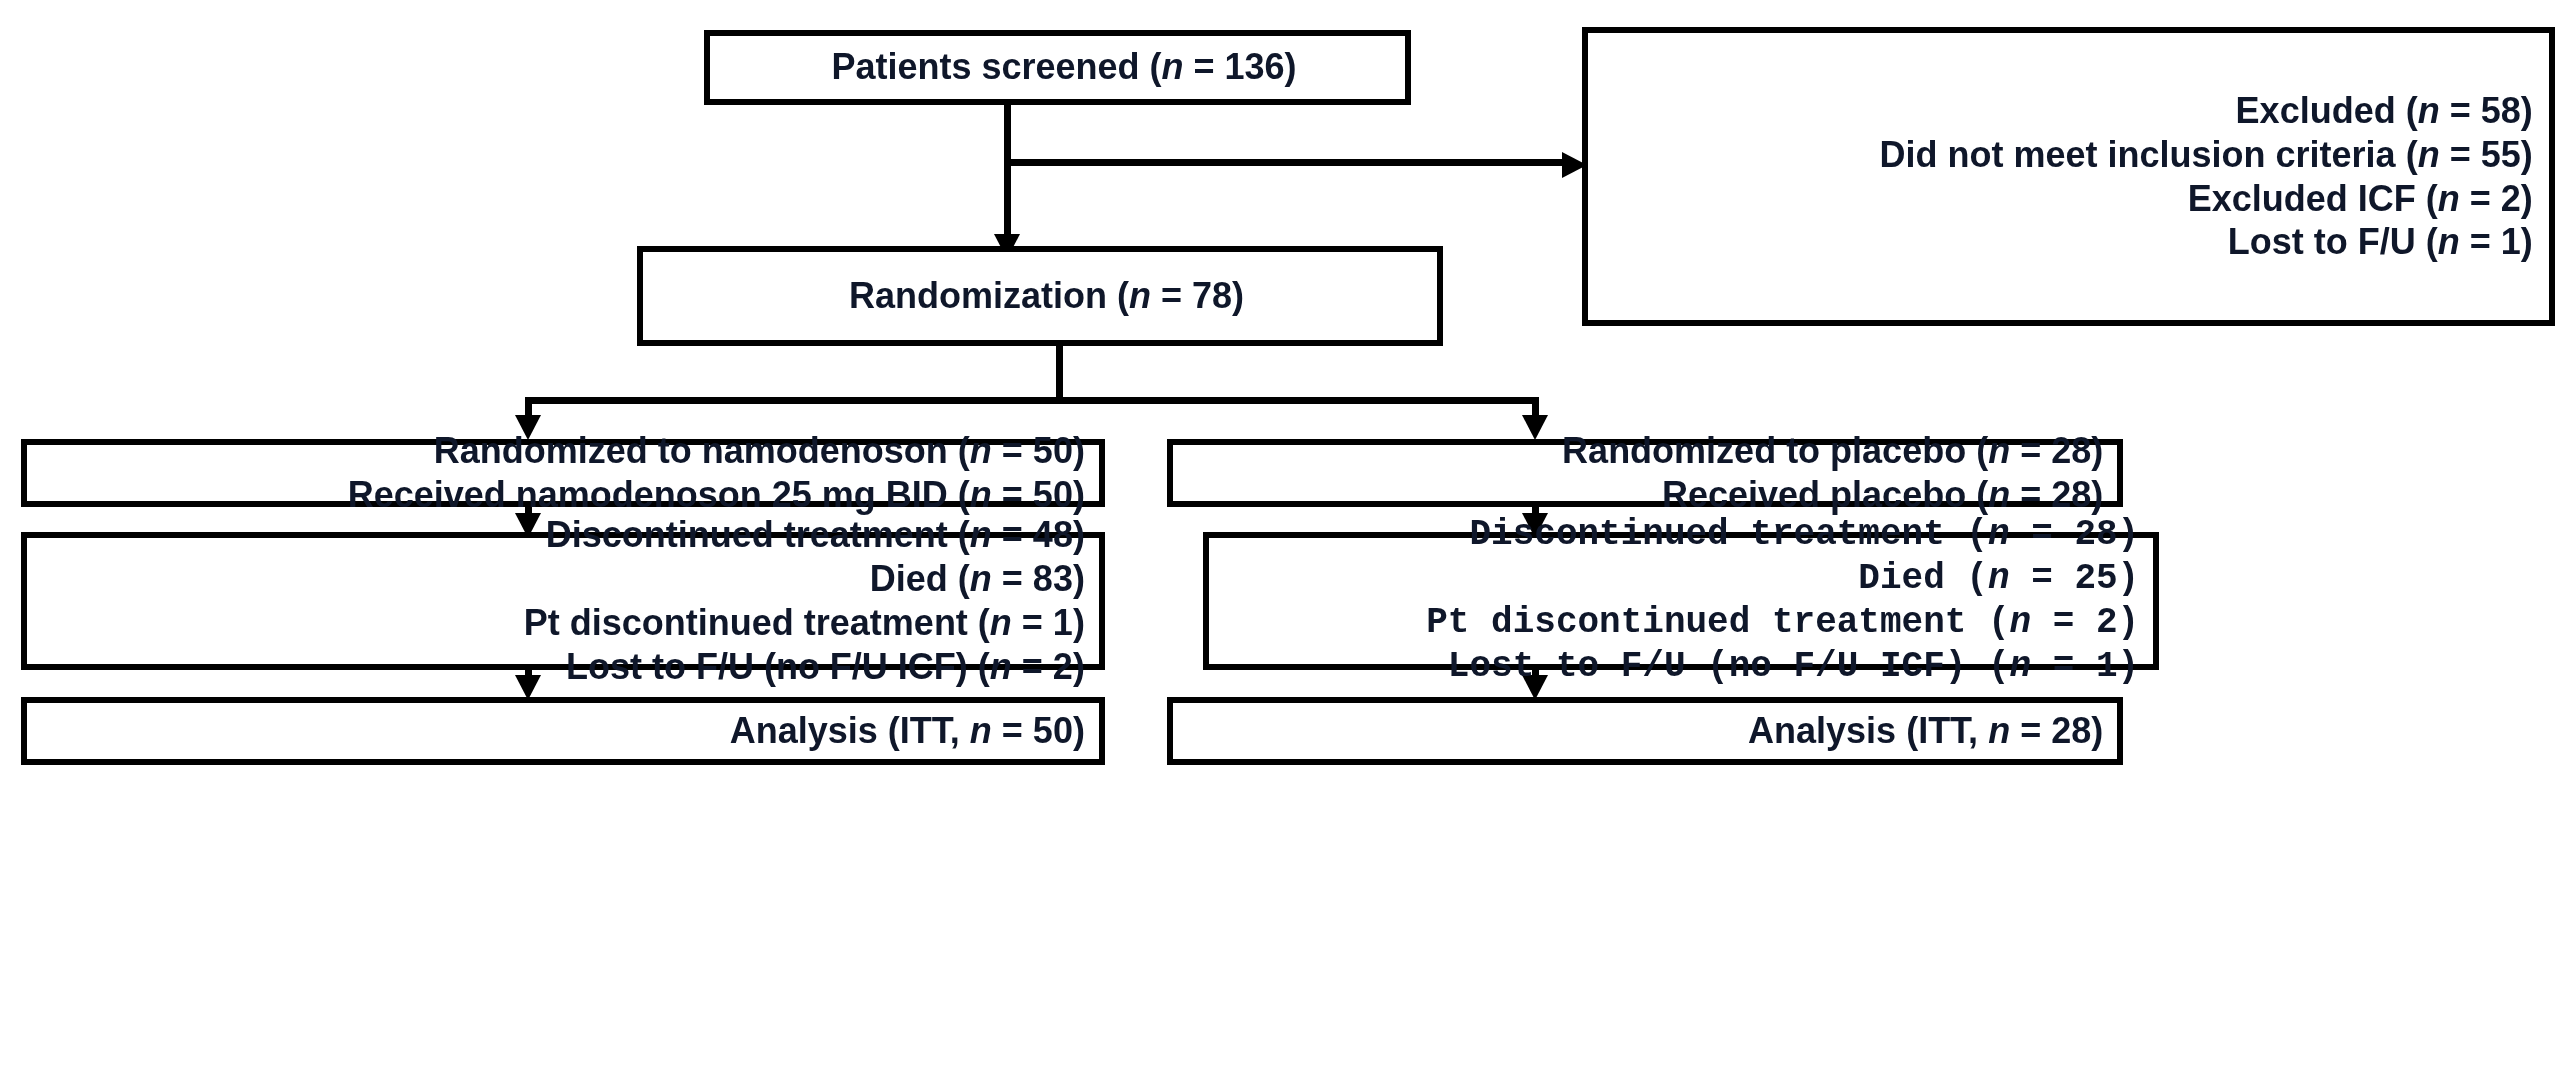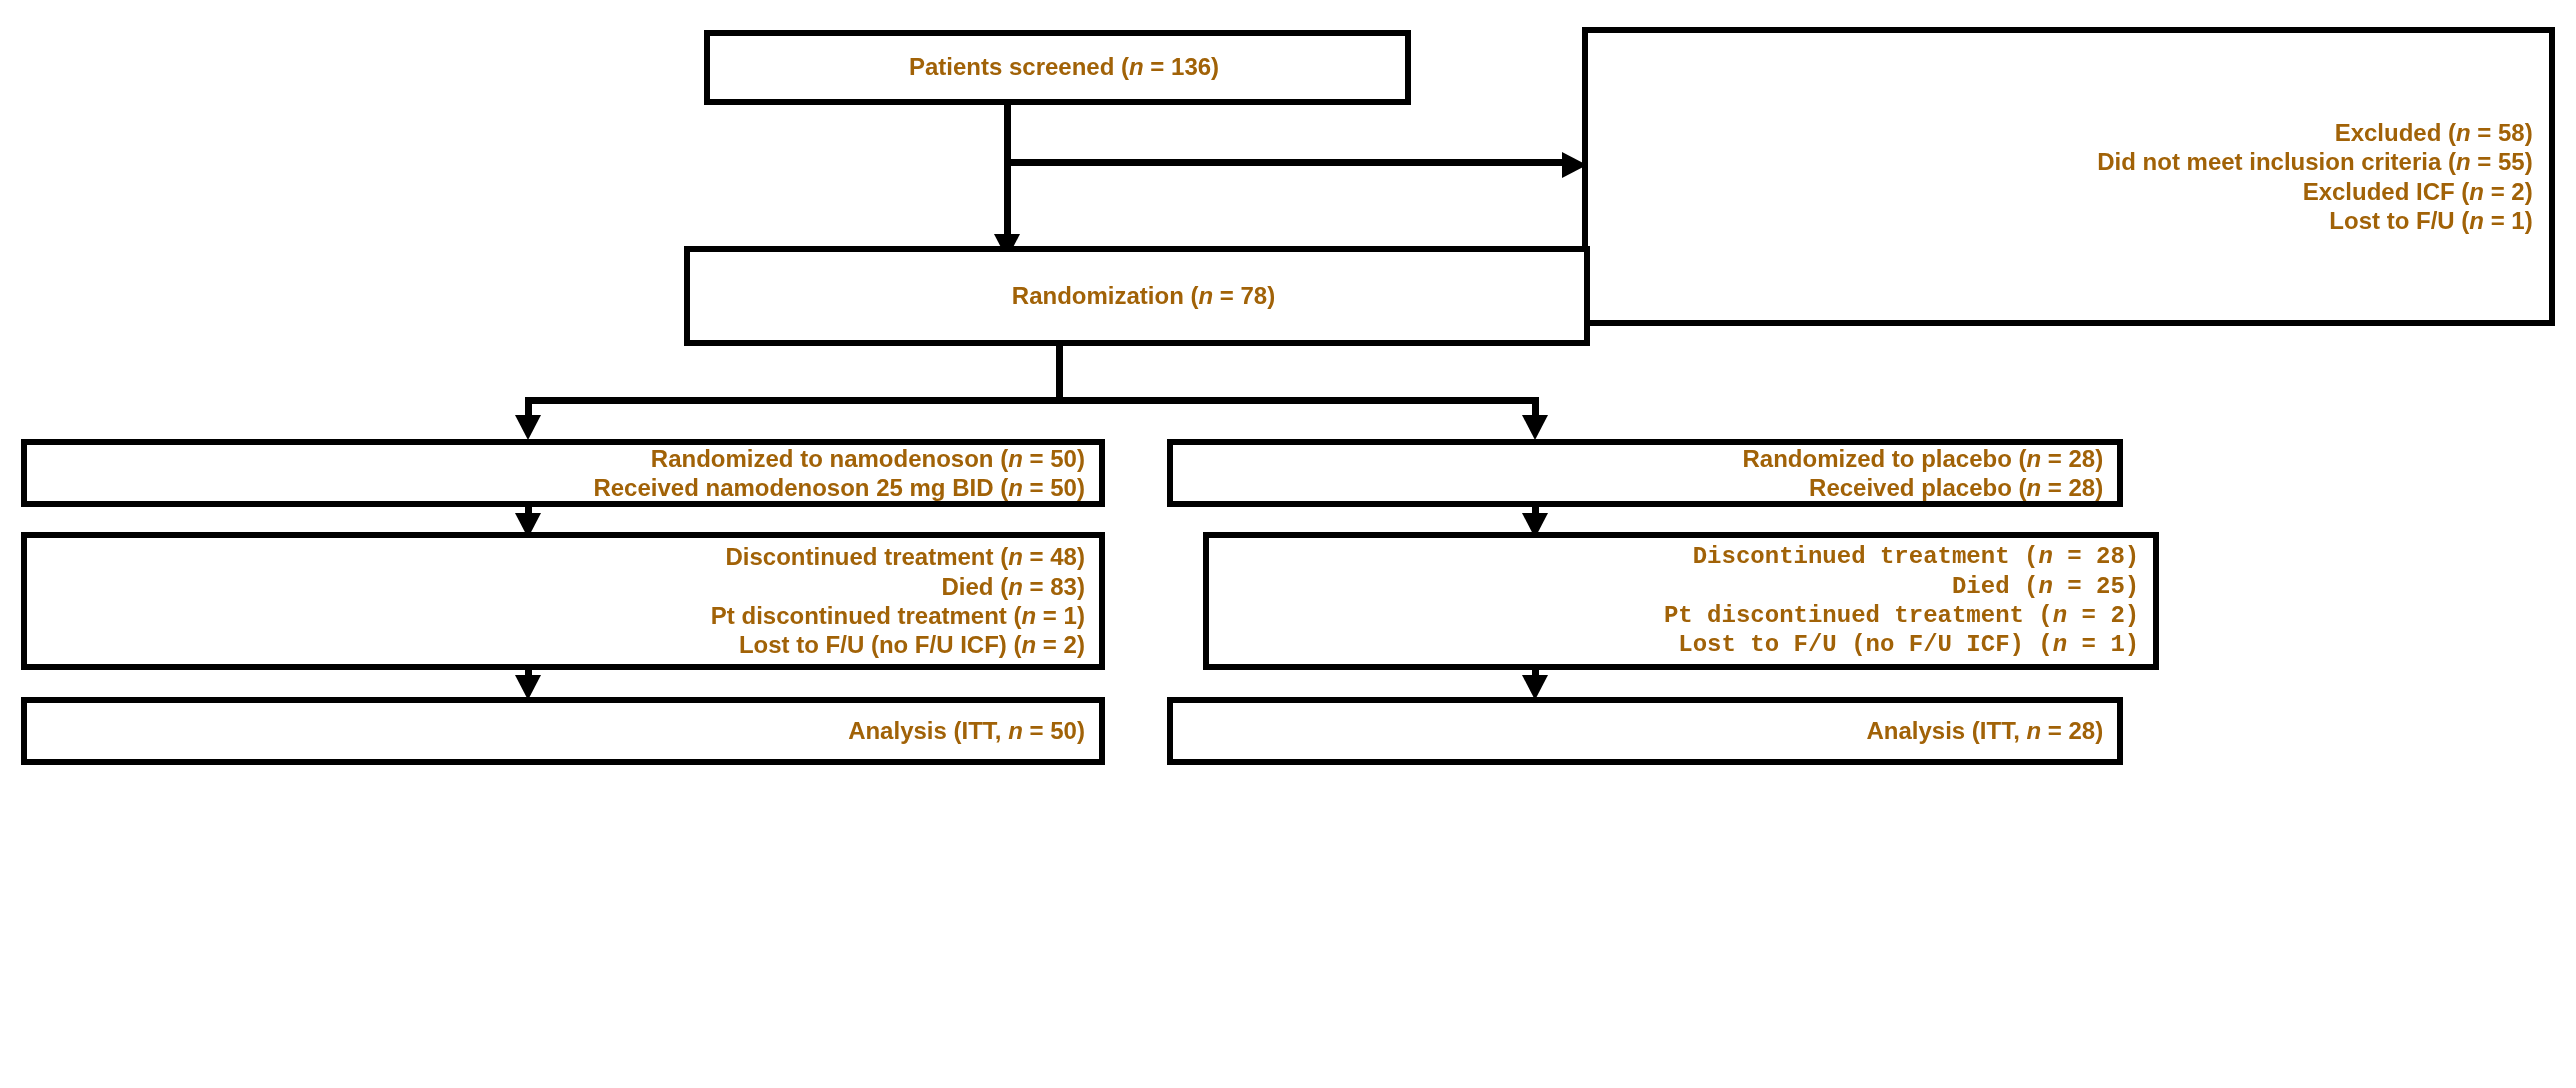--- a/index.html
+++ b/index.html
@@ -10,24 +10,24 @@
     position:absolute;
     box-sizing:border-box;
     border:6.9px solid #000;
     background:#fff;
     display:flex;
     flex-direction:column;
     justify-content:center;
   }
   .box .line{
     font-weight:bold;
-    font-size:24px;
+    font-size:36px;
     line-height:1.22;
     white-space:nowrap;
-    color:#a16207;
+    color:#0f172a;
     margin-left:13px;
   }
   .box.center .line{text-align:center;}
   .box.left .line{text-align:right;}
   .indent1{padding-left:21px;}
   .indent2{padding-left:25px;}
   .pad{padding:0 17.5px;}
 
   .ital{font-style:italic;}
 
@@ -94,21 +94,21 @@
       <span>Did not meet inclusion criteria (</span><span class="ital">n</span><span> = 55)</span>
     </div>
     <div class="line indent2">
       <span>Excluded ICF (</span><span class="ital">n</span><span> = 2)</span>
     </div>
     <div class="line indent2">
       <span>Lost to F/U (</span><span class="ital">n</span><span> = 1)</span>
     </div>
   </div>
 
-  <div class="box center" style="left:684px;top:246px;width:906px;height:100px;">
+  <div class="box center" style="left:637px;top:246px;width:806px;height:100px;">
     <div class="line pad">
       <span>Randomization (</span><span class="ital">n</span><span> = 78)</span>
     </div>
   </div>
 
   <div class="box left" style="left:20.7px;top:439px;width:1084px;height:68px;padding:2.5px 13.8px;">
     <div class="line">
       <span>Randomized to namodenoson (</span><span class="ital">n</span><span> = 50)</span>
     </div>
     <div class="line indent1">

